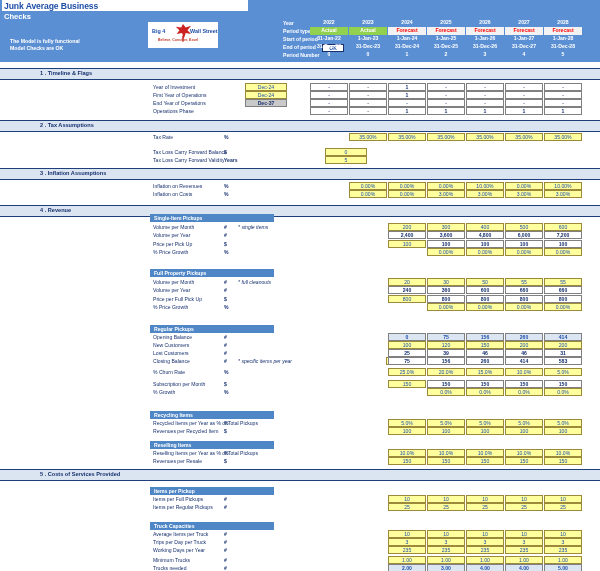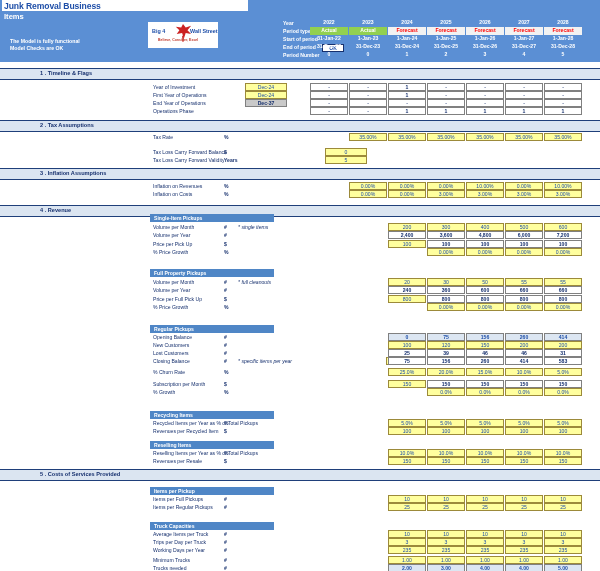--- a/index.html
+++ b/index.html
@@ -55,22 +55,22 @@
   .plain{color:#1f4fa8;}
   .noborder{border:none;background:transparent;}
 </style>
 </head>
 <body>
 
 <div class="sheet">
 
   <div class="banner"></div>
   <div class="title-bar"></div>
-  <div class="title-txt">Junk Removal Business</div>
-  <div class="inputs-txt">Items</div>
+  <div class="title-txt">Junk Average Business</div>
+  <div class="inputs-txt">Checks</div>
   <div class="note1">The Model is fully functional</div>
   <div class="note2">Model Checks are OK</div>
 
   <div class="logo">
     <div class="logo-l">Big 4</div>
     <div class="logo-r">Wall Street</div>
     <svg class="eagle" viewBox="0 0 20 22">
       <path d="M10 1 L13 5 L19 3 L15 8 L19 12 L13 11 L11 17 L9 11 L3 12 L6 8 L2 4 L8 5 Z" fill="#cc2222"></path>
       <path d="M9 14 L11 14 L10.5 21 L9.5 21 Z" fill="#cc2222"></path>
     </svg>

